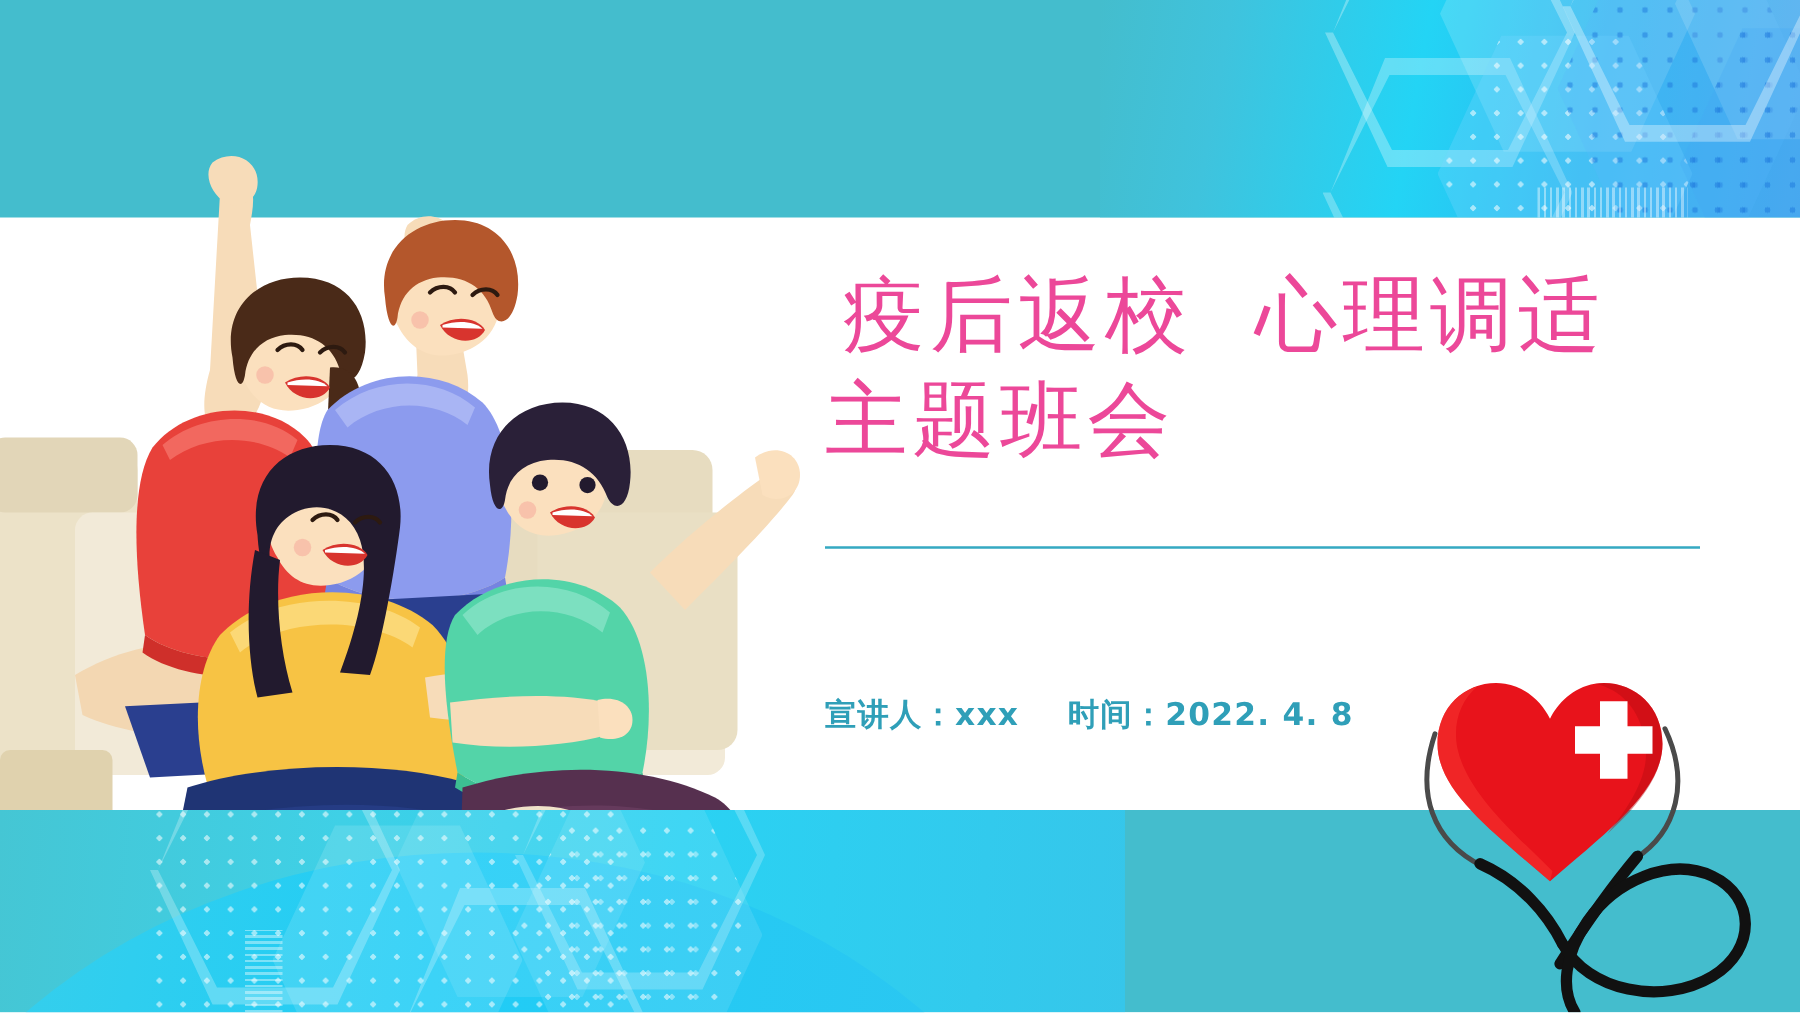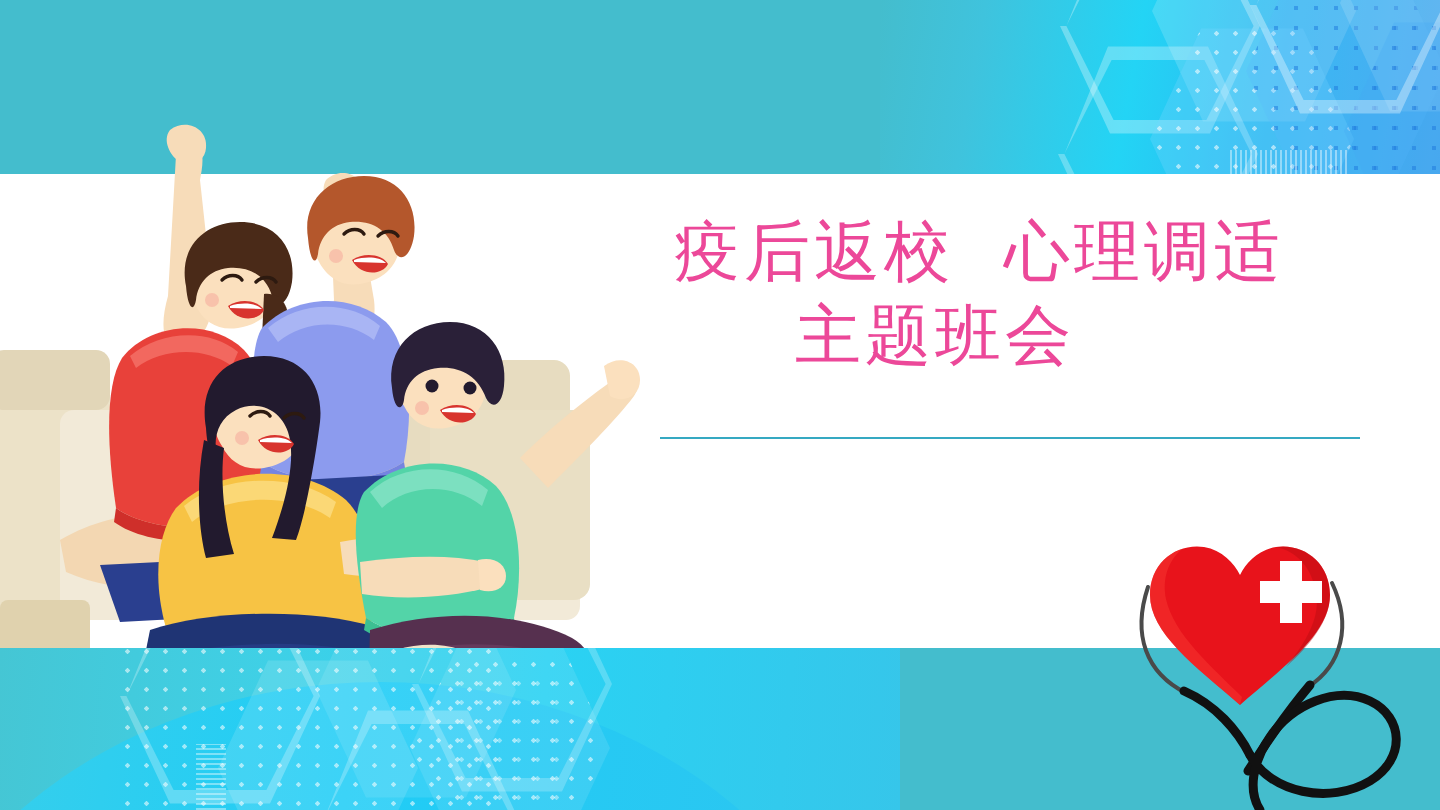--- a/index.html
+++ b/index.html
@@ -80,21 +80,21 @@
   .title-line {
     font-family:"DejaVu Sans","Liberation Sans",sans-serif;
     color:#ec4899;
     font-size:66px;
     line-height:84px;
     letter-spacing:4px;
     white-space:pre;
     font-weight:400;
   }
   .title-1 { text-align:left; padding-left:14px; }
-  .title-2 { text-align:center; padding-right:160px; }
+  .title-2 { text-align:left; padding-right:160px; }
 
   .divider {
     position:absolute; left:660px; top:437px;
     width:700px; height:2px;
     background:#35a9c2;
   }
 
   .byline {
     position:absolute; left:660px; top:555px;
     font-family:"DejaVu Sans","Liberation Sans",sans-serif;
@@ -267,20 +267,21 @@
     </svg>
   </div>
 
   <div class="title-wrap">
     <div class="title-line title-1">疫后返校  心理调适</div>
     <div class="title-line title-2">主题班会</div>
   </div>
 
   <div class="divider"></div>
 
+  <div class="byline">宣讲人：xxx    时间：2022. 4. 8</div>
 
   <div class="bottom-band">
     <div class="bot-grad-left"></div>
     <div class="bot-arc"></div>
 
     <div class="hex-outline" style="left:120px; top:-64px; width:200px; height:224px; background:rgba(255,255,255,.26);"></div>
     <div class="hex" style="left:218px; top:8px; width:200px; height:224px; background:rgba(255,255,255,.13);"></div>
     <div class="hex" style="left:316px; top:-70px; width:200px; height:224px; background:rgba(255,255,255,.10);"></div>
     <div class="hex-outline" style="left:318px; top:58px; width:200px; height:224px; background:rgba(255,255,255,.24);"></div>
     <div class="hex dots-w" style="left:410px; top:-12px; width:200px; height:224px; background-color:rgba(255,255,255,.10);"></div>

